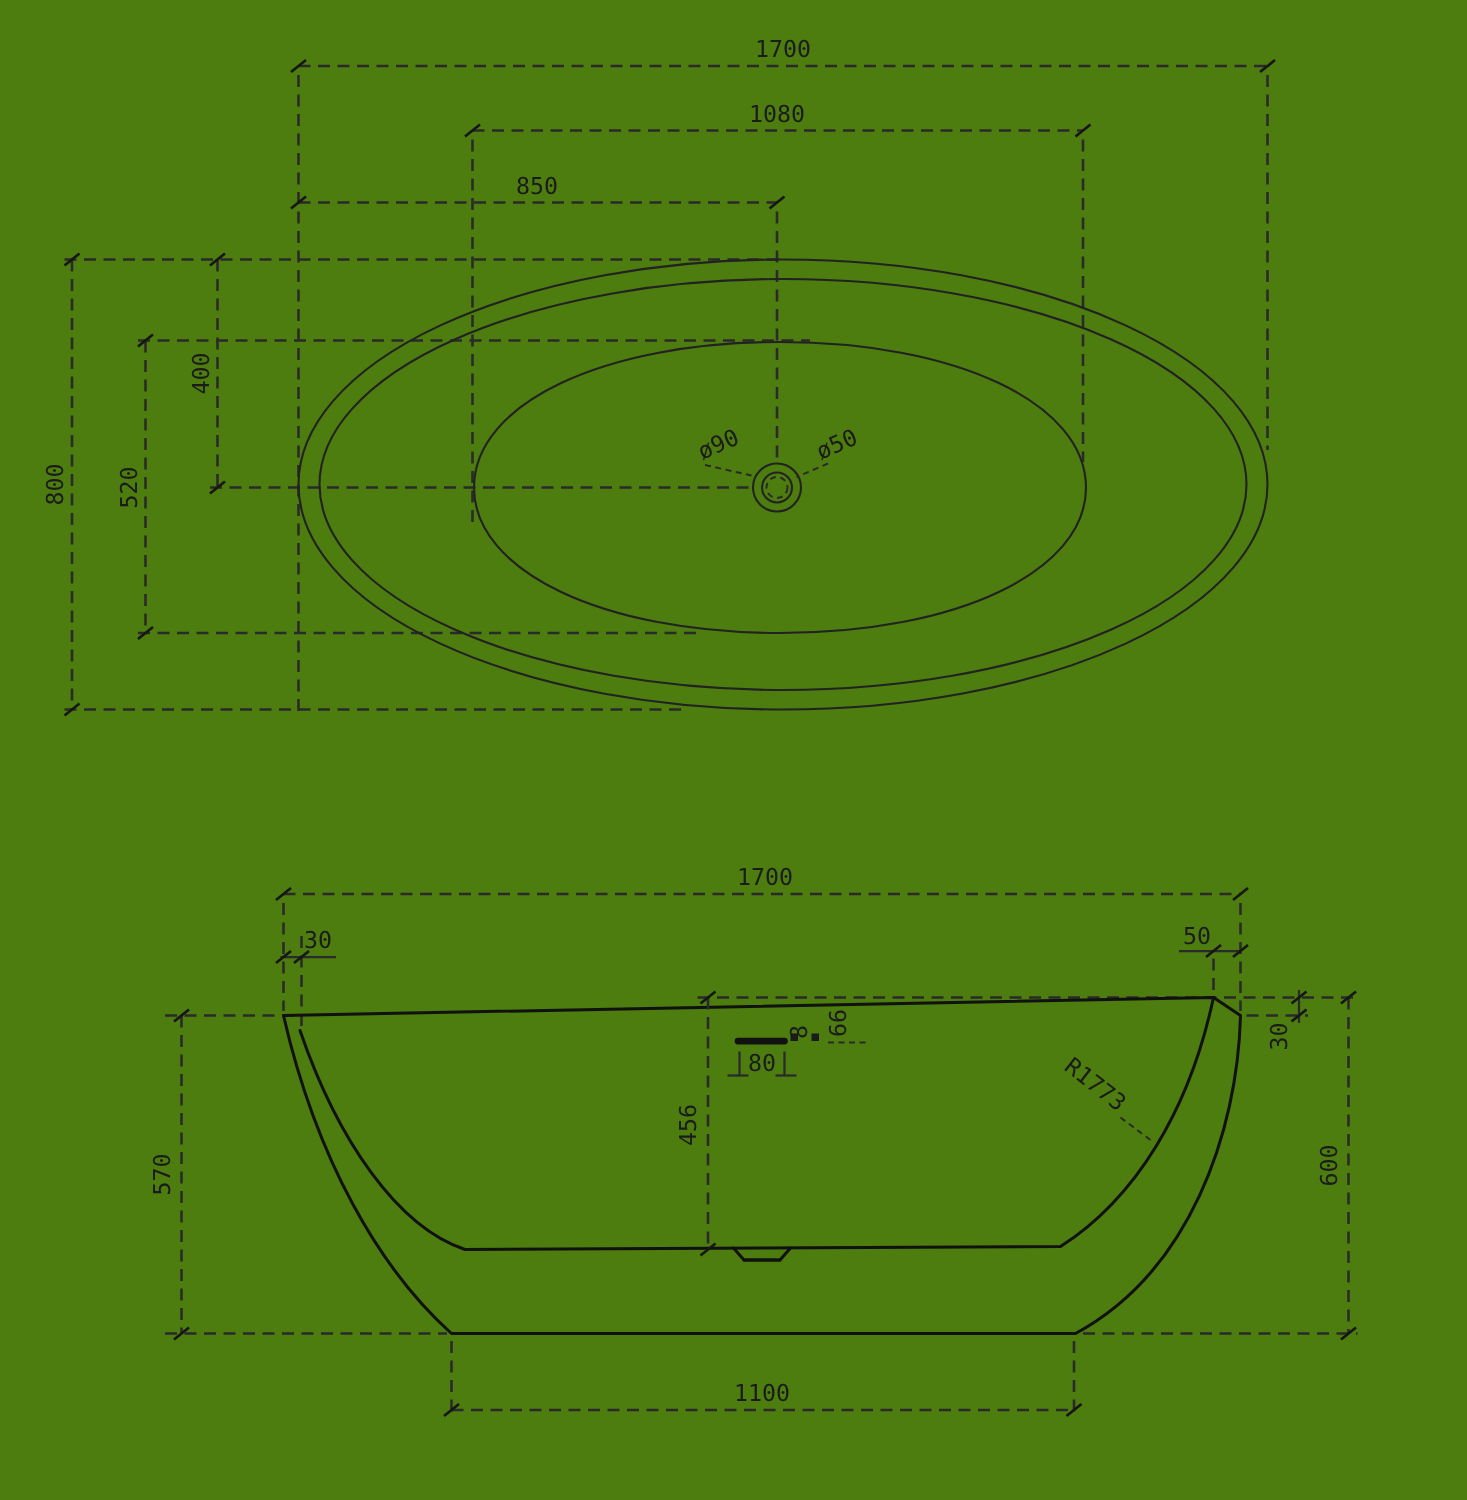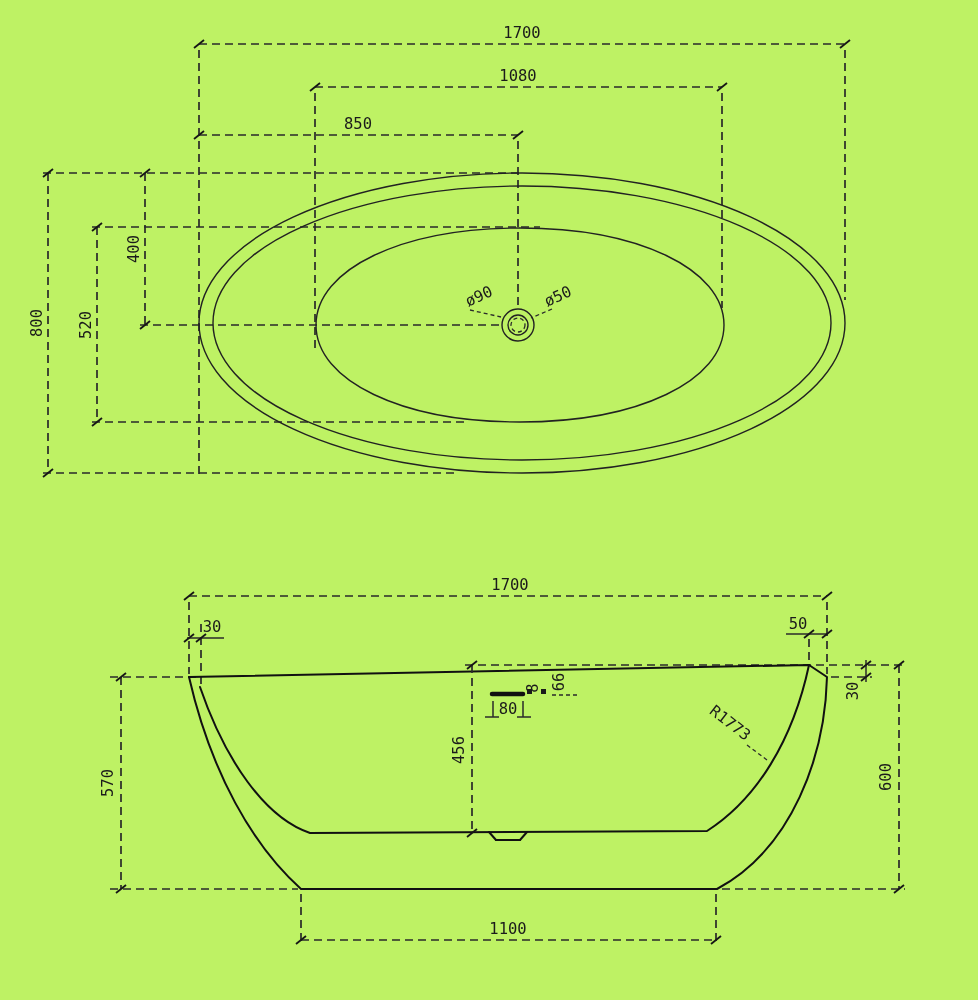--- a/index.html
+++ b/index.html
@@ -1,16 +1,16 @@
 <!DOCTYPE html>
 <html><head>
 <meta charset="utf-8">
 <style>
   html,body{margin:0;padding:0;background:#ffffff;}
-  .stage{position:relative;width:978px;height:1000px;background:#bef264;overflow:hidden;
+  .stage{position:relative;width:978px;height:1000px;background:#4d7c0f;overflow:hidden;
          font-family:"DejaVu Sans Mono","Liberation Mono",monospace;}
   svg{display:block}
   text{fill:#1b1b1b;font-family:"DejaVu Sans Mono","Liberation Mono",monospace;font-size:15.5px;}
   .solid{stroke:#111;fill:none;stroke-width:2;stroke-linecap:round;stroke-linejoin:round;}
   .thin{stroke:#222;fill:none;stroke-width:1.4;}
   .dash{stroke:#2a2a2a;fill:none;stroke-width:1.7;stroke-dasharray:8 5;}
   .dashf{stroke:#2a2a2a;fill:none;stroke-width:1.3;stroke-dasharray:4 3;}
   .dim{stroke:#2a2a2a;fill:none;stroke-width:1.5;}
   .tick{stroke:#161616;stroke-width:1.8;}
 </style>

